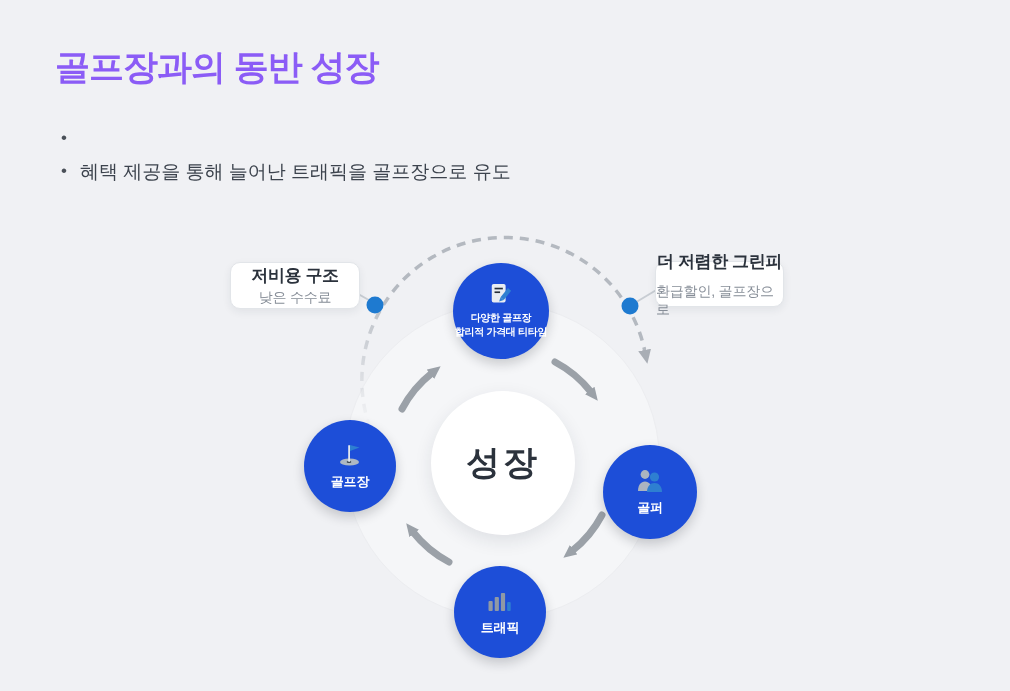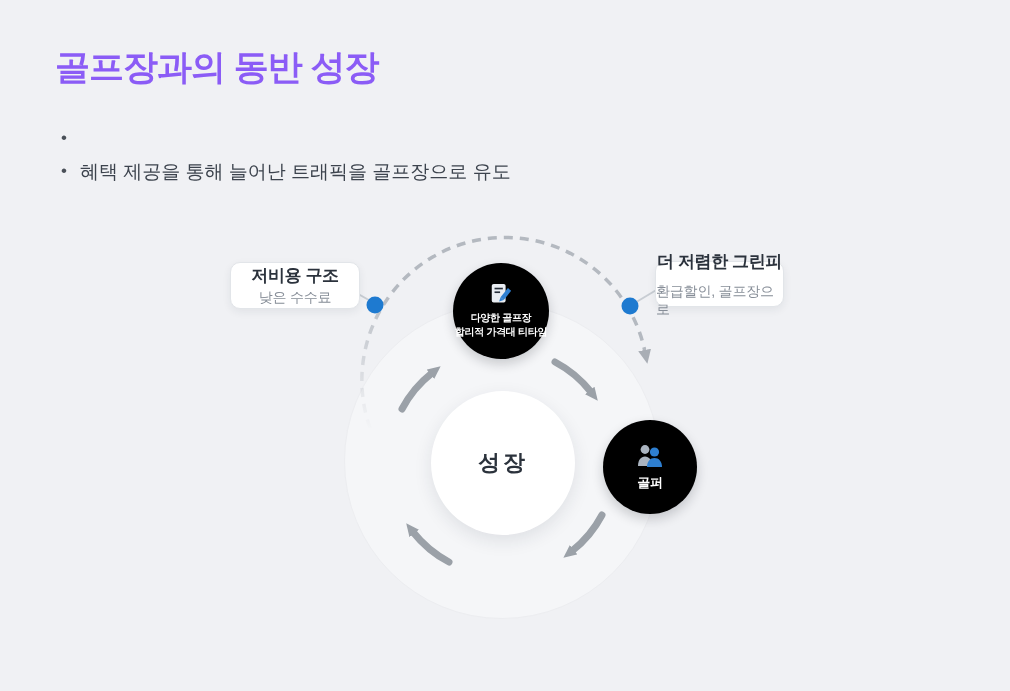--- a/index.html
+++ b/index.html
@@ -14,28 +14,28 @@
 
   
   .diagram{position:absolute;left:0;top:0;width:1010px;height:691px;}
   .big-circle{position:absolute;left:344px;top:303px;width:316px;height:316px;border-radius:50%;
               background:#f5f6f8;border:1px solid #ecedf0;box-sizing:border-box;z-index:1;}
   .overlay{position:absolute;left:0;top:0;width:1010px;height:691px;z-index:2;pointer-events:none;}
 
   .center-circle{position:absolute;left:431px;top:391px;width:144px;height:144px;border-radius:50%;
                  background:#ffffff;box-shadow:0 6px 18px rgba(30,40,60,.10);z-index:3;
                  display:flex;align-items:center;justify-content:center;}
-  .center-circle span{font-size:22px;font-weight:800;color:#2b323c;letter-spacing:3px;}
+  .center-circle span{font-size:34px;font-weight:800;color:#2b323c;letter-spacing:3px;}
 
-  .node{position:absolute;border-radius:50%;background:#000000;color:#fff;z-index:3;
+  .node{position:absolute;border-radius:50%;background:#1d4ed8;color:#fff;z-index:3;
         display:flex;flex-direction:column;align-items:center;justify-content:center;text-align:center;
         box-shadow:0 5px 12px rgba(20,25,35,.20);}
   .node-top{left:453px;top:263px;width:96px;height:96px;}
   .node-left{left:304px;top:420px;width:92px;height:92px;}
-  .node-right{left:603px;top:420px;width:94px;height:94px;}
+  .node-right{left:603px;top:445px;width:94px;height:94px;}
   .node-bottom{left:454px;top:566px;width:92px;height:92px;}
   .node-label{font-size:13px;font-weight:700;margin-top:5px;letter-spacing:-0.2px;}
   .node-label-sm{font-size:10px;font-weight:700;line-height:1.45;margin-top:4px;letter-spacing:-0.3px;white-space:nowrap;}
 
   .callout{position:absolute;background:#fff;border:1px solid #e2e5e9;border-radius:10px;z-index:4;
            box-shadow:0 3px 8px rgba(30,40,60,.07);display:flex;flex-direction:column;
            align-items:center;justify-content:center;}
   .callout-left{left:230px;top:262px;width:128px;height:45px;}
   .callout-right{left:655px;top:261px;width:127px;height:44px;gap:8px;}
   .callout-title{font-size:17px;font-weight:800;color:#2b323c;letter-spacing:-0.4px;}
@@ -102,31 +102,49 @@
       <line x1="7" y1="10" x2="13" y2="10" stroke="#262e39" stroke-width="1.8"></line>
       <polygon points="13.5,15.5 21.5,5.5 25,8.5 17,18.5" fill="#2e7fd1"></polygon>
       <polygon points="13.5,15.5 17,18.5 12,20" fill="#2e7fd1"></polygon>
     </svg>
     <div class="node-label-sm">
       <div>다양한 골프장</div>
       <div>합리적 가격대 티타임</div>
     </div>
   </div>
 
+  <div class="node node-left">
+    <svg width="28" height="26" viewBox="0 0 28 26">
+      <ellipse cx="13.5" cy="20" rx="9.5" ry="3.6" fill="#aeb8c2"></ellipse>
+      <ellipse cx="13" cy="20" rx="2.4" ry="1" fill="#3a4450"></ellipse>
+      <rect x="12.2" y="3" width="1.8" height="17" rx="0.9" fill="#e3e8ee"></rect>
+      <polygon points="14,3 23.5,5.5 14,9" fill="#2e7fd1"></polygon>
+    </svg>
+    <div class="node-label">골프장</div>
+  </div>
 
   <div class="node node-right">
     <svg width="28" height="26" viewBox="0 0 28 26">
       <circle cx="9" cy="6.5" r="4.4" fill="#aab4c0"></circle>
       <path d="M2 23 c0-6 3-9.5 7-9.5 s7 3.5 7 9.5 z" fill="#aab4c0"></path>
       <circle cx="18.5" cy="9" r="4.6" fill="#2e7fd1"></circle>
       <path d="M11 24 c0-5.6 3.2-9 7.5-9 s7.5 3.4 7.5 9 z" fill="#2e7fd1"></path>
     </svg>
     <div class="node-label">골퍼</div>
   </div>
 
+  <div class="node node-bottom">
+    <svg width="28" height="26" viewBox="0 0 28 26">
+      <rect x="2.5" y="13" width="4.2" height="10" rx="1" fill="#8f99a5"></rect>
+      <rect x="8.7" y="9" width="4.2" height="14" rx="1" fill="#8f99a5"></rect>
+      <rect x="14.9" y="5" width="4.2" height="18" rx="1" fill="#8f99a5"></rect>
+      <rect x="21.1" y="14" width="3.6" height="9" rx="1" fill="#2e7fd1"></rect>
+    </svg>
+    <div class="node-label">트래픽</div>
+  </div>
 
   <div class="callout callout-left">
     <div class="callout-title">저비용 구조</div>
     <div class="callout-sub">낮은 수수료</div>
   </div>
   <div class="callout callout-right">
     <div class="callout-title">더 저렴한 그린피</div>
     <div class="callout-sub">환급할인, 골프장으로</div>
   </div>
 

